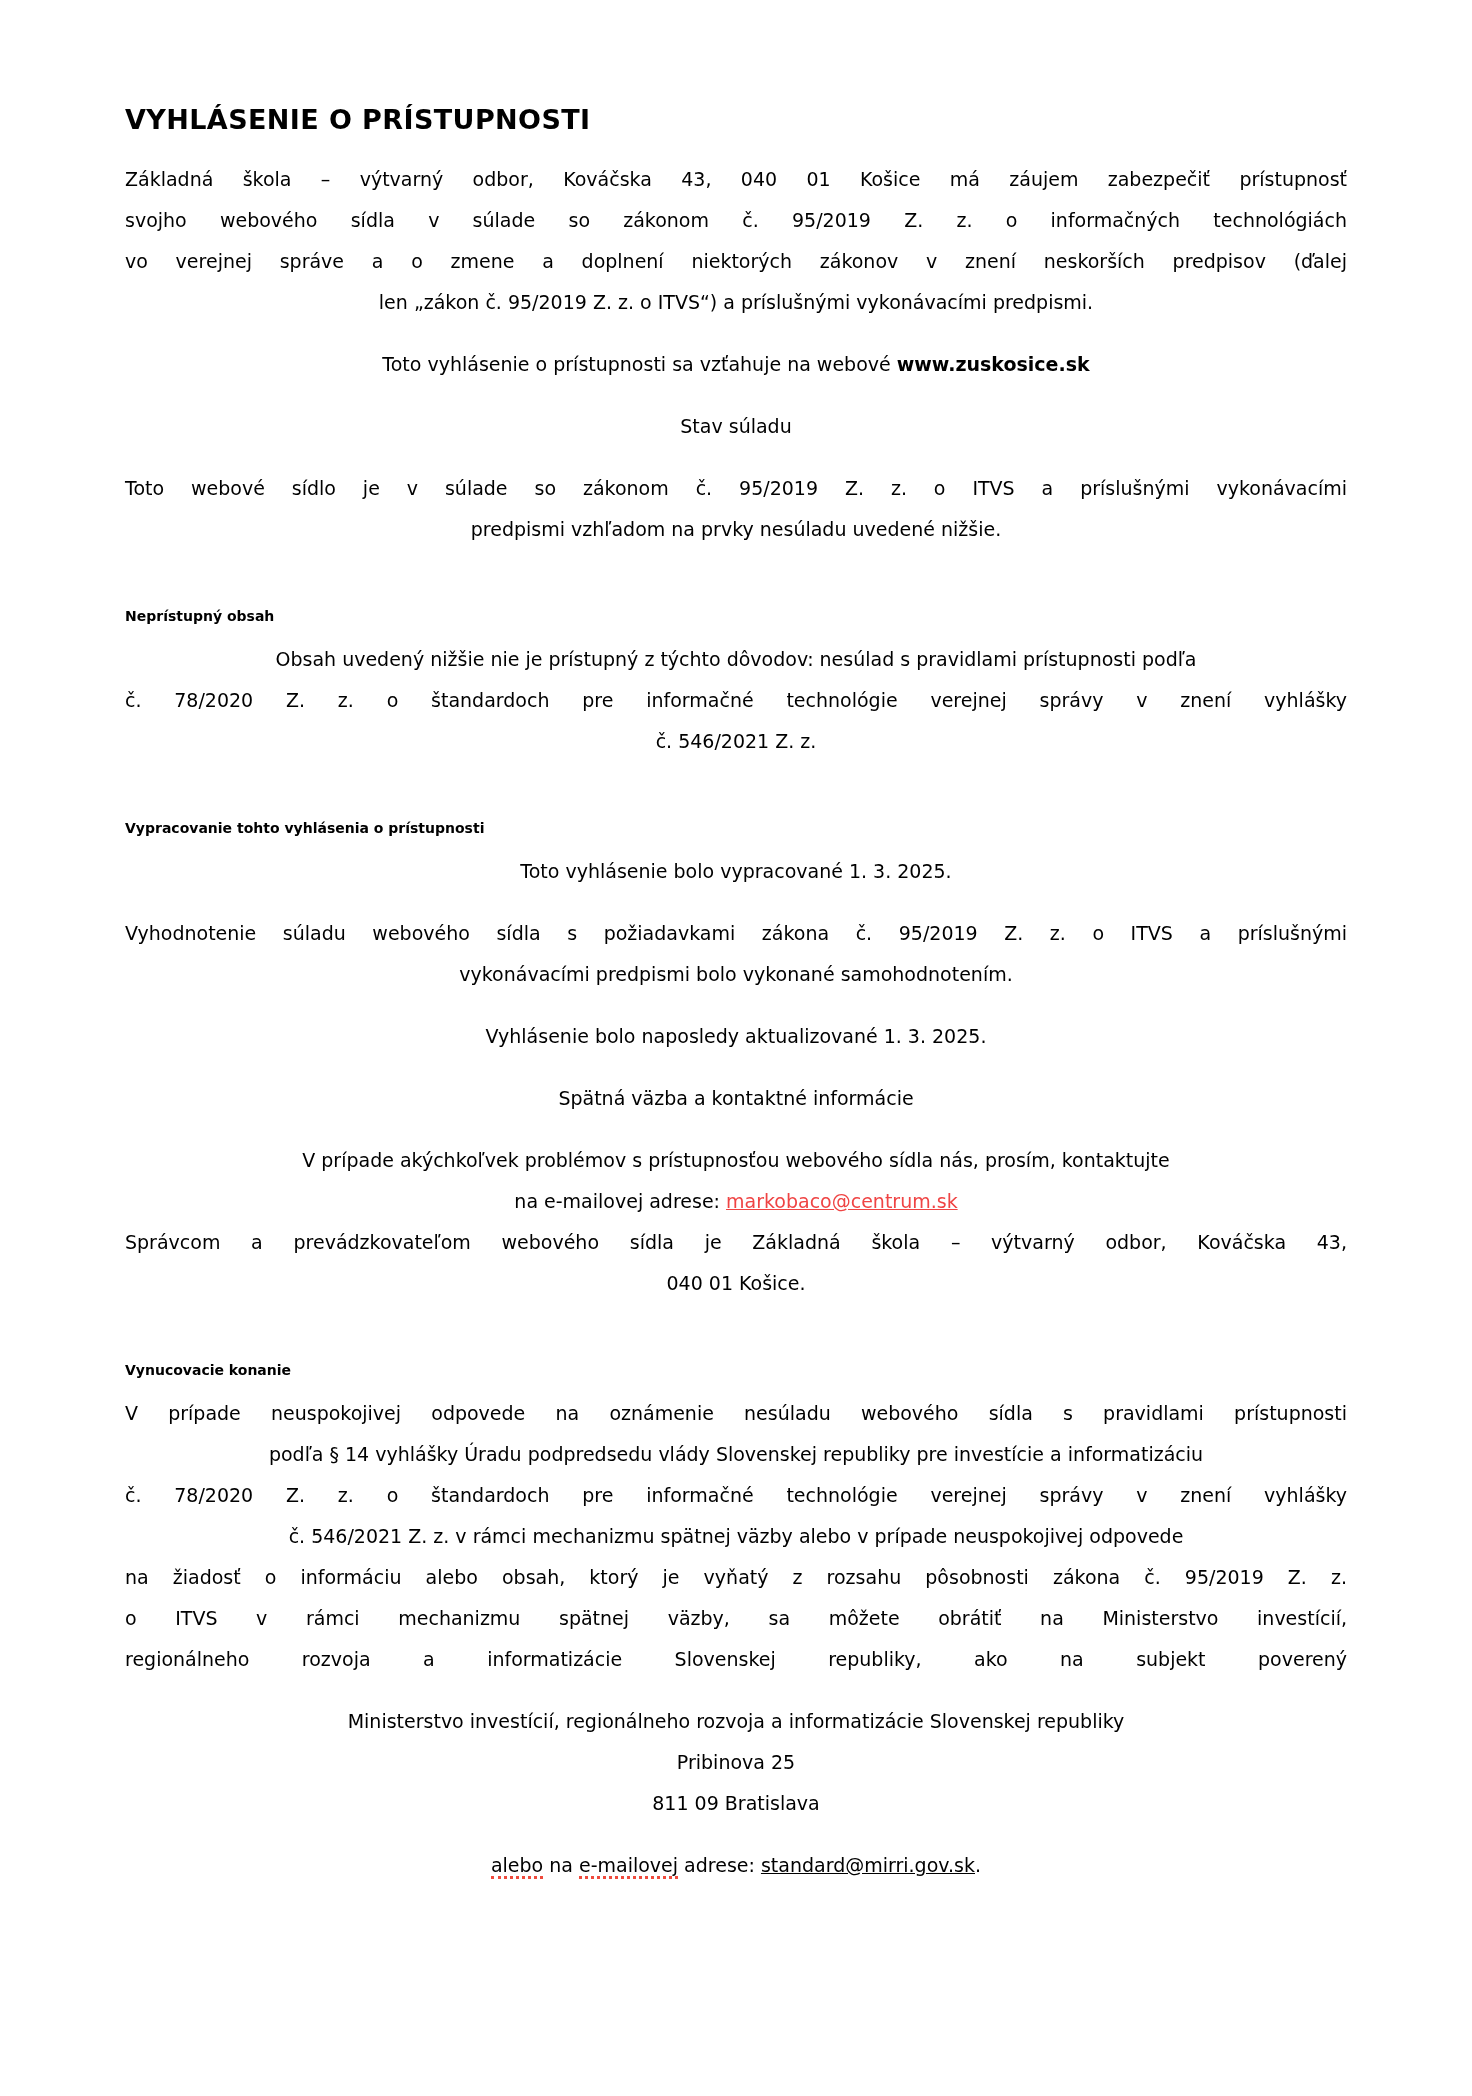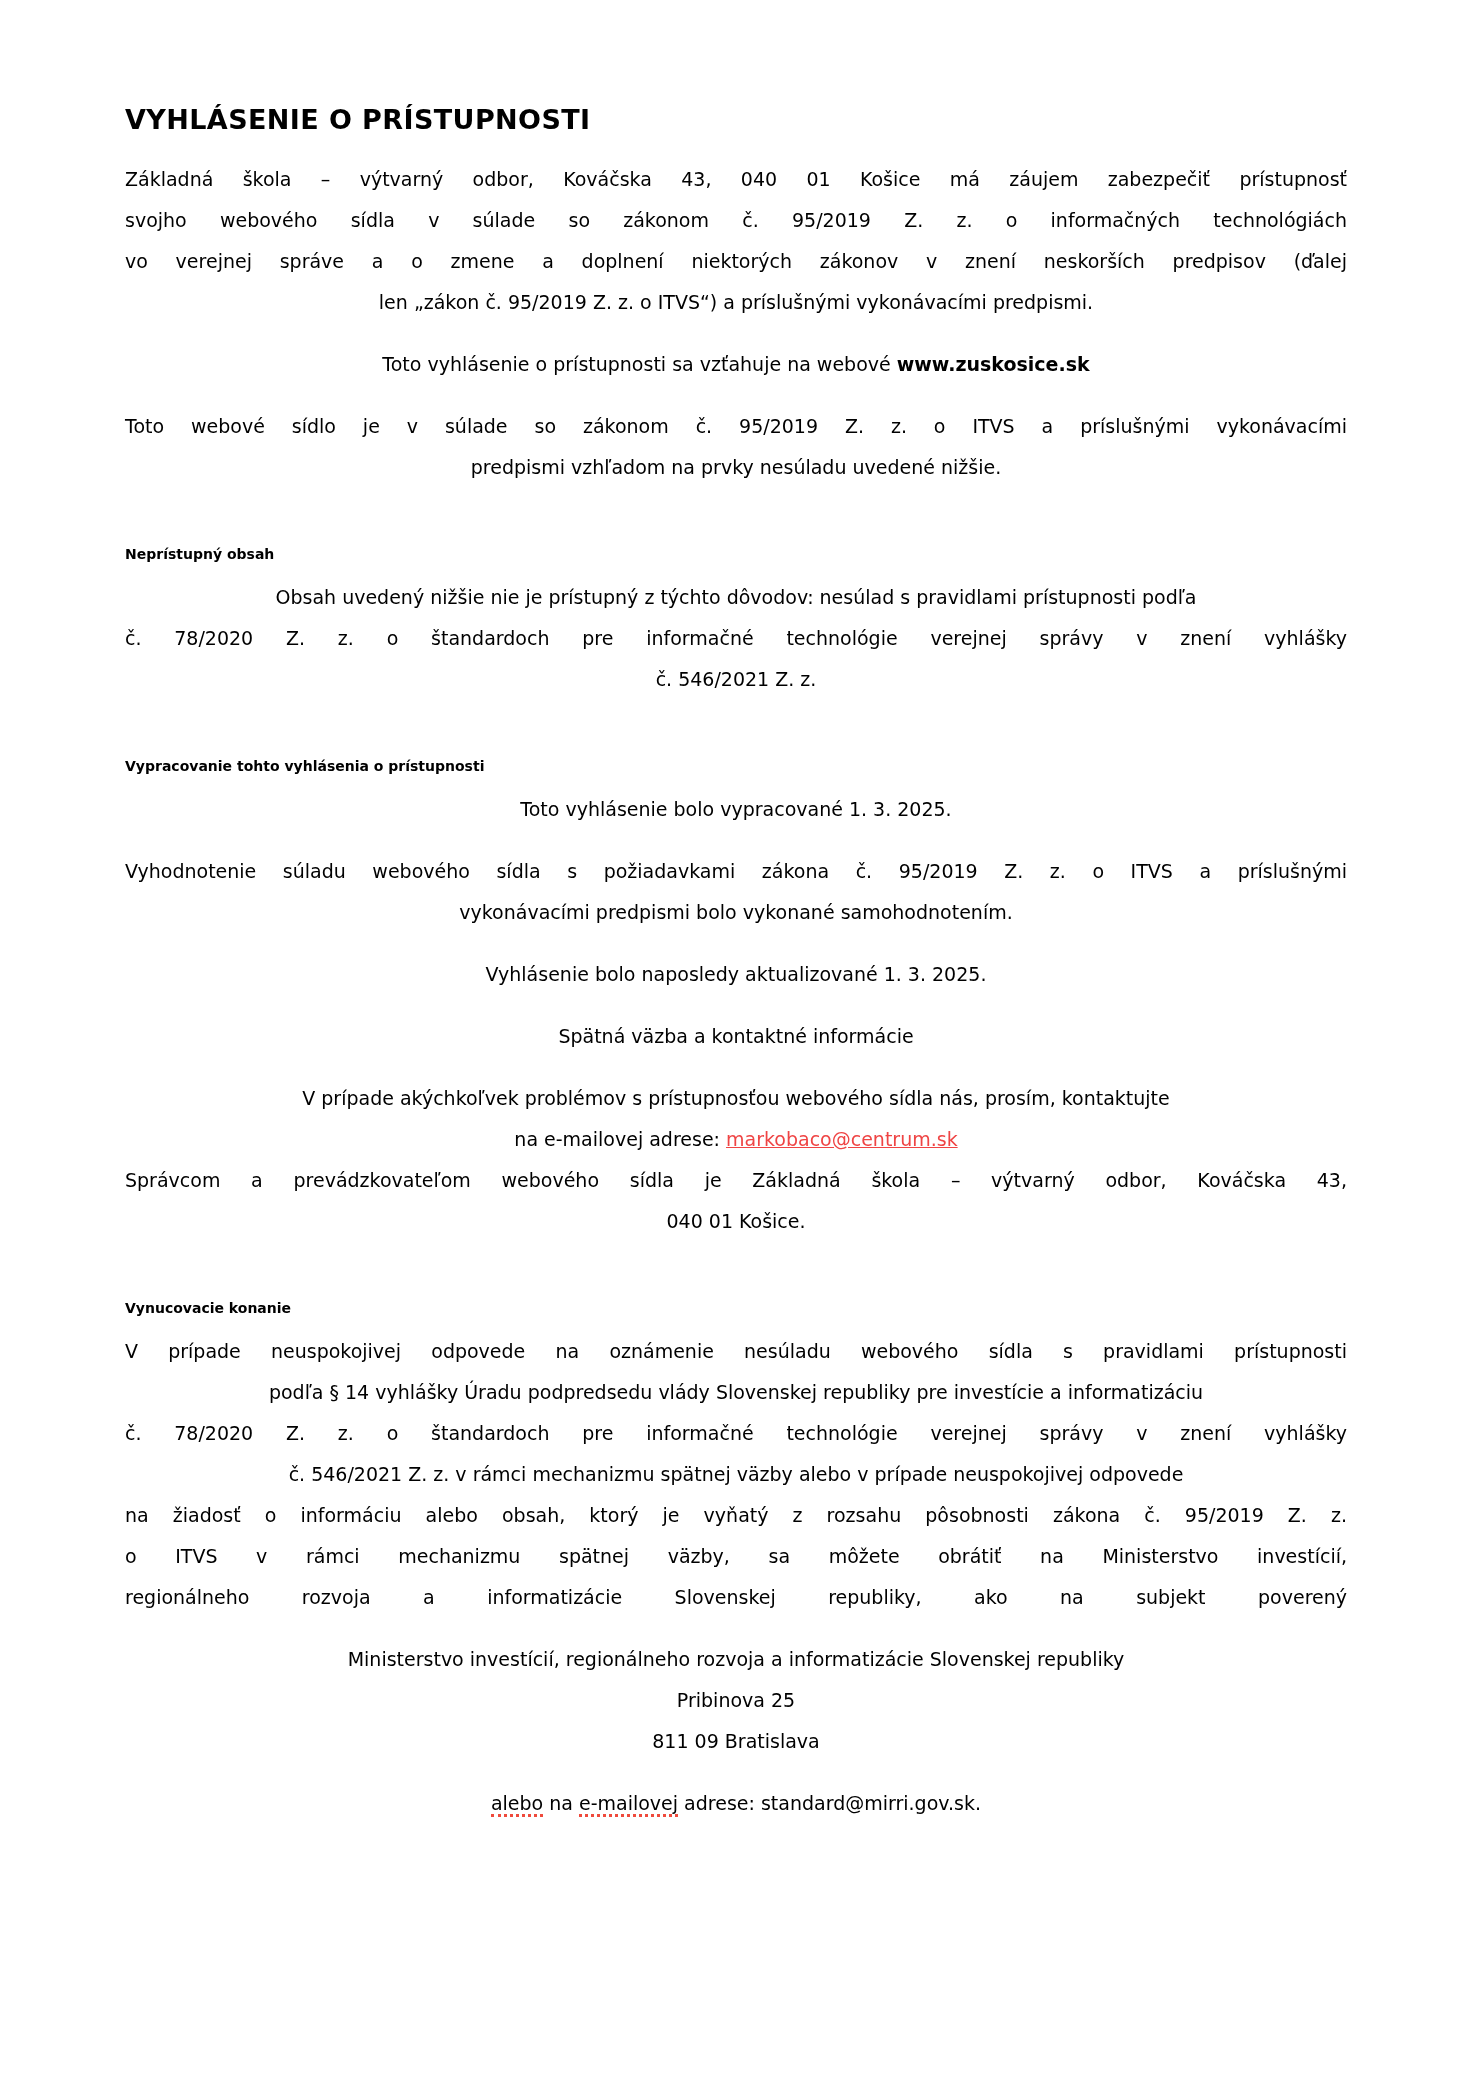--- a/index.html
+++ b/index.html
@@ -27,41 +27,44 @@
   .section-heading{
     margin:46px 0 2px 0;
     font-size:14px;
     line-height:41px;
     font-weight:bold;
   }
   .ln{display:block;text-align:center;}
   .stretch{text-align:justify;text-align-last:justify;}
   .b{font-weight:bold;}
   .link-blue{color:#ef4444;text-decoration:underline;cursor:pointer;}
-  .link-dark{color:#000000;cursor:pointer;}
+  .link-dark{color:#000000;text-decoration:underline;cursor:pointer;}
   .spell{border-bottom:3px dotted #ef4a3c;padding-bottom:0px;}
 </style>
 </head>
 <body>
 
 <div class="page">
 
   <h1 class="doc-title">VYHLÁSENIE O PRÍSTUPNOSTI</h1>
 
   <div class="para">
     <span class="ln stretch">Základná škola – výtvarný odbor, Kováčska 43, 040 01 Košice má záujem zabezpečiť prístupnosť</span>
     <span class="ln stretch">svojho webového sídla v súlade so zákonom č. 95/2019 Z. z. o informačných technológiách</span>
     <span class="ln stretch">vo verejnej správe a o zmene a doplnení niektorých zákonov v znení neskorších predpisov (ďalej</span>
     <span class="ln">len „zákon č. 95/2019 Z. z. o ITVS“) a príslušnými vykonávacími predpismi.</span>
   </div>
 
   <div class="para">
     <span class="ln"><span>Toto vyhlásenie o prístupnosti sa vzťahuje na webové </span><span class="b">www.zuskosice.sk</span></span>
   </div>
 
+  <div class="para">
+    <span class="ln">Stav súladu</span>
+  </div>
 
   <div class="para">
     <span class="ln stretch">Toto webové sídlo je v súlade so zákonom č. 95/2019 Z. z. o ITVS a príslušnými vykonávacími</span>
     <span class="ln">predpismi vzhľadom na prvky nesúladu uvedené nižšie.</span>
   </div>
 
   <h2 class="section-heading">Neprístupný obsah</h2>
 
   <div class="para">
     <span class="ln">Obsah uvedený nižšie nie je prístupný z týchto dôvodov: nesúlad s pravidlami prístupnosti podľa</span>

